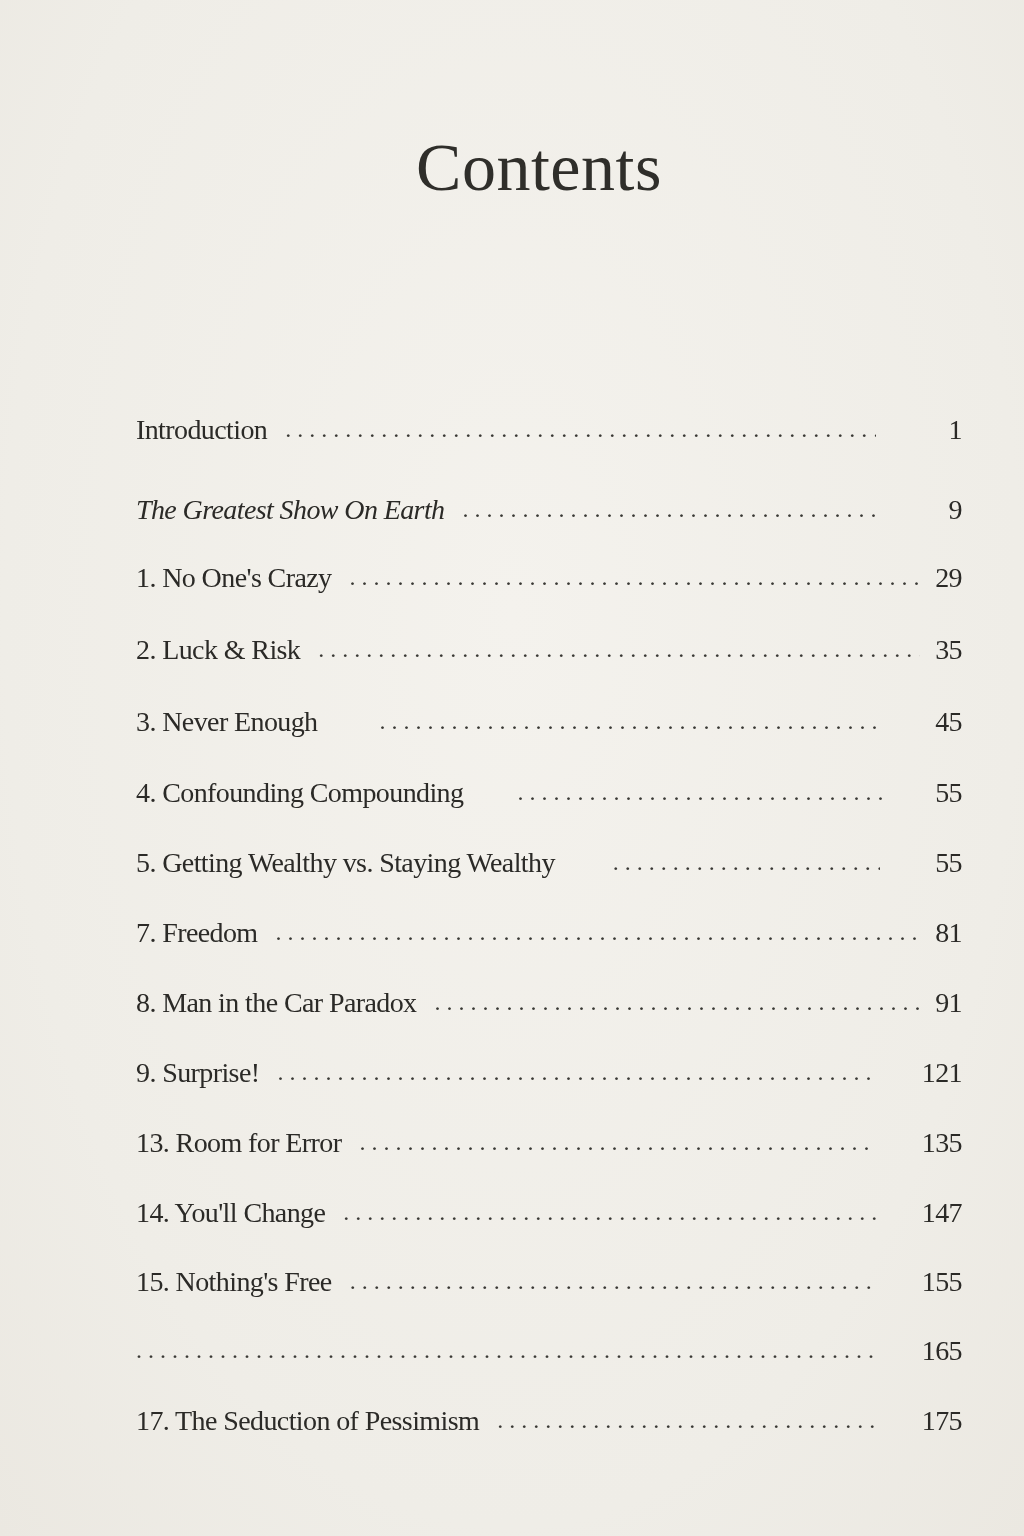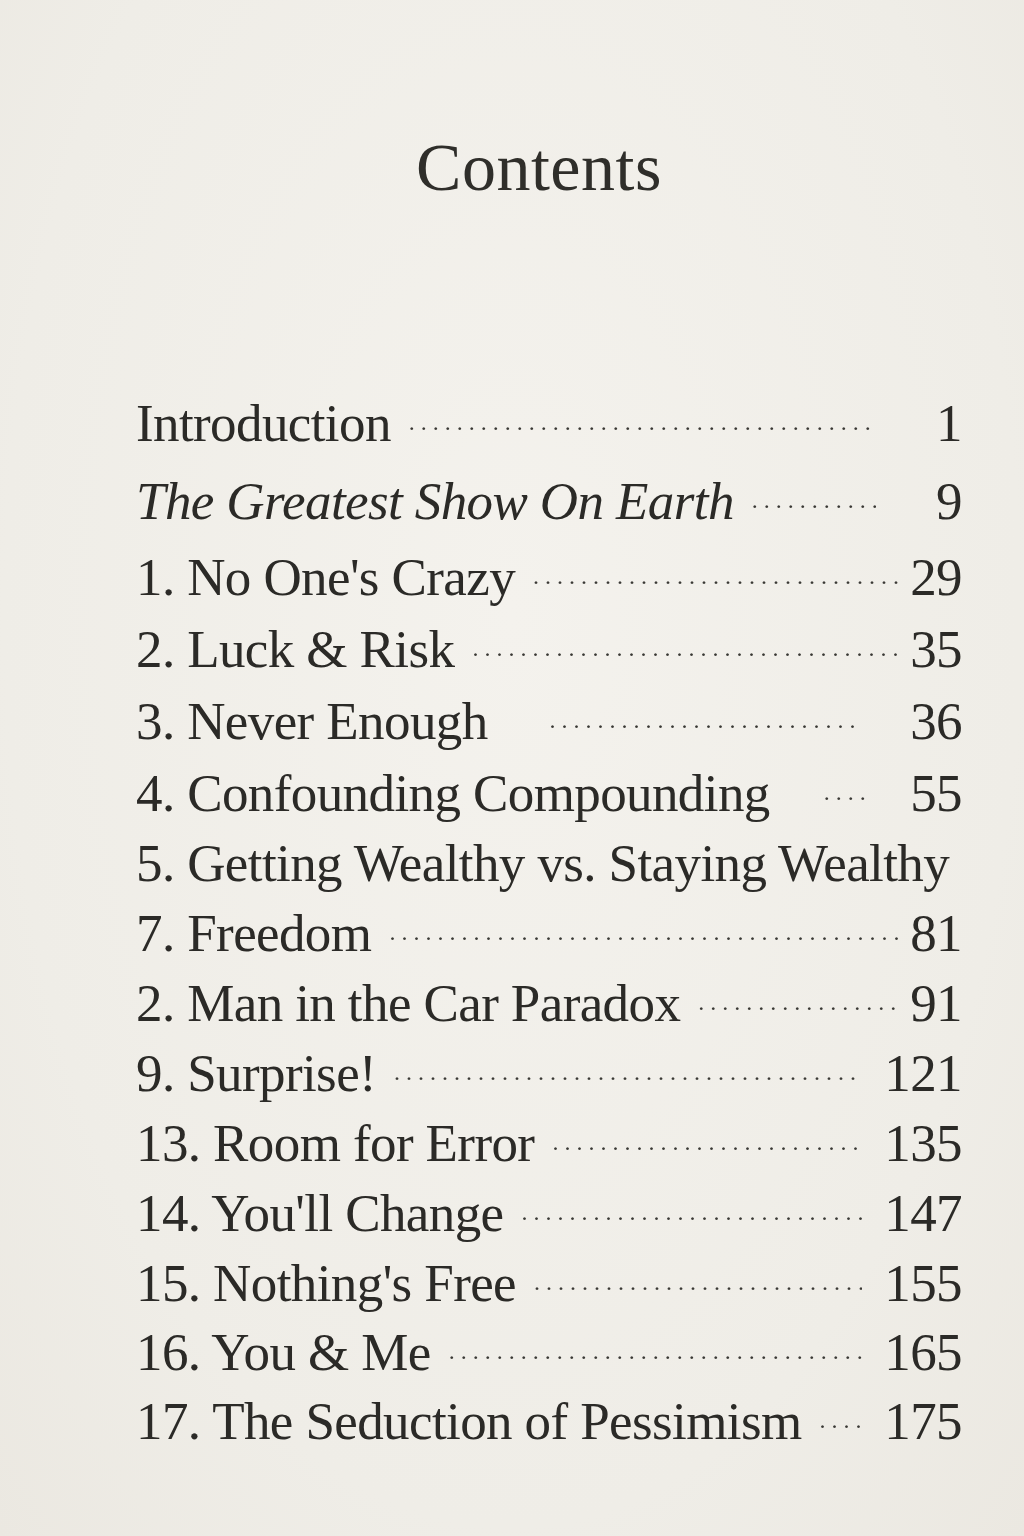--- a/index.html
+++ b/index.html
@@ -38,23 +38,23 @@
       left: 136px;
       width: 826px;
       top: 385px;
       margin: 0;
       padding: 0;
       list-style: none;
     }
     .toc-row {
       position: relative;
       display: flex;
-      align-items: center;
+      align-items: flex-end;
       height: 70px;
-      font-size: 53px;
+      font-size: 28px;
       line-height: 70px;
       white-space: nowrap;
       letter-spacing: -0.6px;
     }
     .toc-row.italic .toc-title {
       font-style: italic;
     }
     .toc-title {
       flex: 0 0 auto;
       padding-right: 18px;
@@ -105,39 +105,39 @@
       <span class="toc-page">29</span>
     </li>
     <li class="toc-row" style="height:72px;">
       <span class="toc-title">2. Luck &amp; Risk</span>
       <span class="toc-leader"></span>
       <span class="toc-page">35</span>
     </li>
     <li class="toc-row" style="height:72px;gap:44px;">
       <span class="toc-title">3. Never Enough</span>
       <span class="toc-leader"></span>
-      <span class="toc-page">36</span>
+      <span class="toc-page">45</span>
     </li>
     <li class="toc-row" style="height:71px;gap:36px;">
       <span class="toc-title">4. Confounding Compounding</span>
       <span class="toc-leader"></span>
       <span class="toc-page">55</span>
     </li>
     <li class="toc-row" style="height:70px;gap:40px;">
       <span class="toc-title">5. Getting Wealthy vs. Staying Wealthy</span>
       <span class="toc-leader"></span>
       <span class="toc-page">55</span>
     </li>
     <li class="toc-row" style="height:70px;">
       <span class="toc-title">7. Freedom</span>
       <span class="toc-leader"></span>
       <span class="toc-page">81</span>
     </li>
     <li class="toc-row" style="height:70px;">
-      <span class="toc-title">2. Man in the Car Paradox</span>
+      <span class="toc-title">8. Man in the Car Paradox</span>
       <span class="toc-leader"></span>
       <span class="toc-page">91</span>
     </li>
     <li class="toc-row" style="height:70px;">
       <span class="toc-title">9. Surprise!</span>
       <span class="toc-leader"></span>
       <span class="toc-page wide">121</span>
     </li>
     <li class="toc-row" style="height:70px;">
       <span class="toc-title">13. Room for Error</span>
@@ -148,21 +148,20 @@
       <span class="toc-title">14. You'll Change</span>
       <span class="toc-leader"></span>
       <span class="toc-page wide">147</span>
     </li>
     <li class="toc-row" style="height:69px;">
       <span class="toc-title">15. Nothing's Free</span>
       <span class="toc-leader"></span>
       <span class="toc-page wide">155</span>
     </li>
     <li class="toc-row" style="height:69px;">
-      <span class="toc-title">16. You &amp; Me</span>
       <span class="toc-leader"></span>
       <span class="toc-page wide">165</span>
     </li>
     <li class="toc-row" style="height:70px;">
       <span class="toc-title">17. The Seduction of Pessimism</span>
       <span class="toc-leader"></span>
       <span class="toc-page wide">175</span>
     </li>
   </ul>
 </div>

